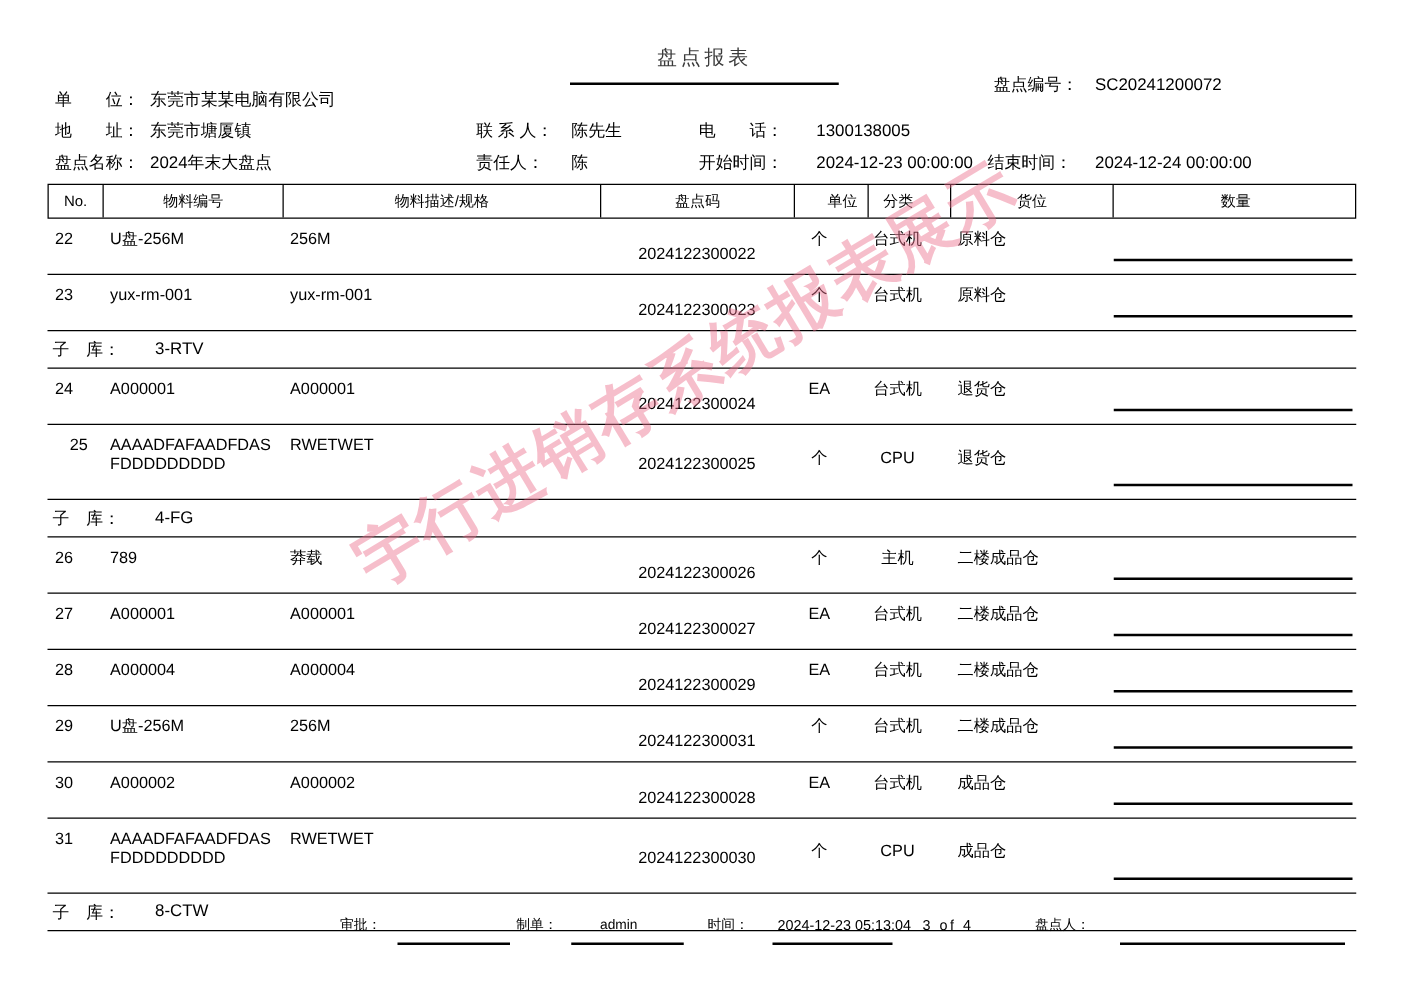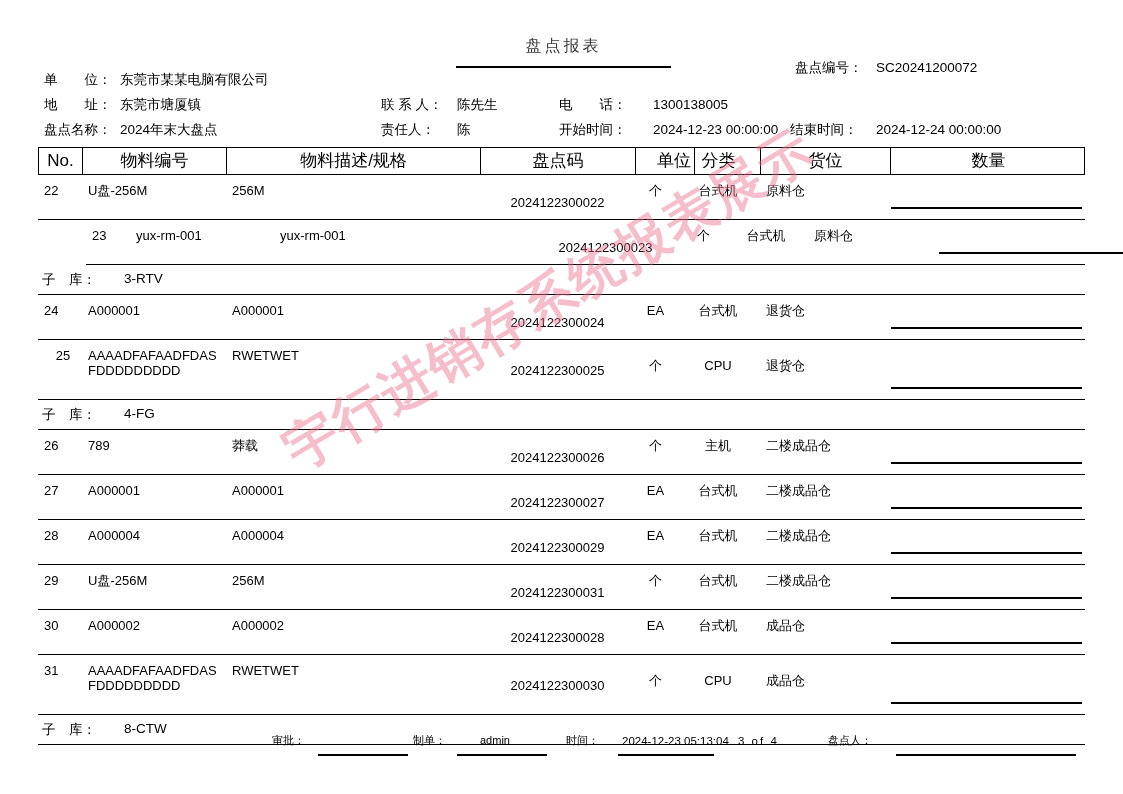--- a/index.html
+++ b/index.html
@@ -93,21 +93,21 @@
     border-left: 1.5px solid #000;
     border-right: 1.5px solid #000;
     box-sizing: border-box;
   }
   .th {
     position: absolute;
     top: 0;
     height: 26px;
     line-height: 26px;
     text-align: center;
-    font-size: 17px;
+    font-size: 12px;
     box-sizing: border-box;
     border-right: 1.5px solid #000;
   }
   .th:last-child { border-right: none; }
 
   .rows {
     position: relative;
   }
   .row {
     position: relative;
@@ -219,21 +219,21 @@
         <div class="row" style="height: 45px;">
           <div class="cell c-left" style="left: 6px; width: 38px; top: 8px;">22</div>
           <div class="cell c-left" style="left: 50px; width: 138px; top: 8px;">U盘-256M</div>
           <div class="cell c-left" style="left: 194px; width: 248px; top: 8px;">256M</div>
           <div class="cell c-center" style="left: 442px; width: 155px; top: 20px;">2024122300022</div>
           <div class="cell c-center" style="left: 597px; width: 41px; top: 8px;">个</div>
           <div class="cell c-center" style="left: 638px; width: 84px; top: 8px;">台式机</div>
           <div class="cell c-left" style="left: 728px; width: 124px; top: 8px;">原料仓</div>
           <div class="qty-rule" style="left: 853px; width: 191px; top: 32px;"></div>
         </div>
-        <div class="row" style="height: 45px; margin-left: 48px;">
+        <div class="row" style="height: 45px;">
           <div class="cell c-left" style="left: 6px; width: 38px; top: 8px;">23</div>
           <div class="cell c-left" style="left: 50px; width: 138px; top: 8px;">yux-rm-001</div>
           <div class="cell c-left" style="left: 194px; width: 248px; top: 8px;">yux-rm-001</div>
           <div class="cell c-center" style="left: 442px; width: 155px; top: 20px;">2024122300023</div>
           <div class="cell c-center" style="left: 597px; width: 41px; top: 8px;">个</div>
           <div class="cell c-center" style="left: 638px; width: 84px; top: 8px;">台式机</div>
           <div class="cell c-left" style="left: 728px; width: 124px; top: 8px;">原料仓</div>
           <div class="qty-rule" style="left: 853px; width: 191px; top: 32px;"></div>
         </div>
         <div class="subhead">

